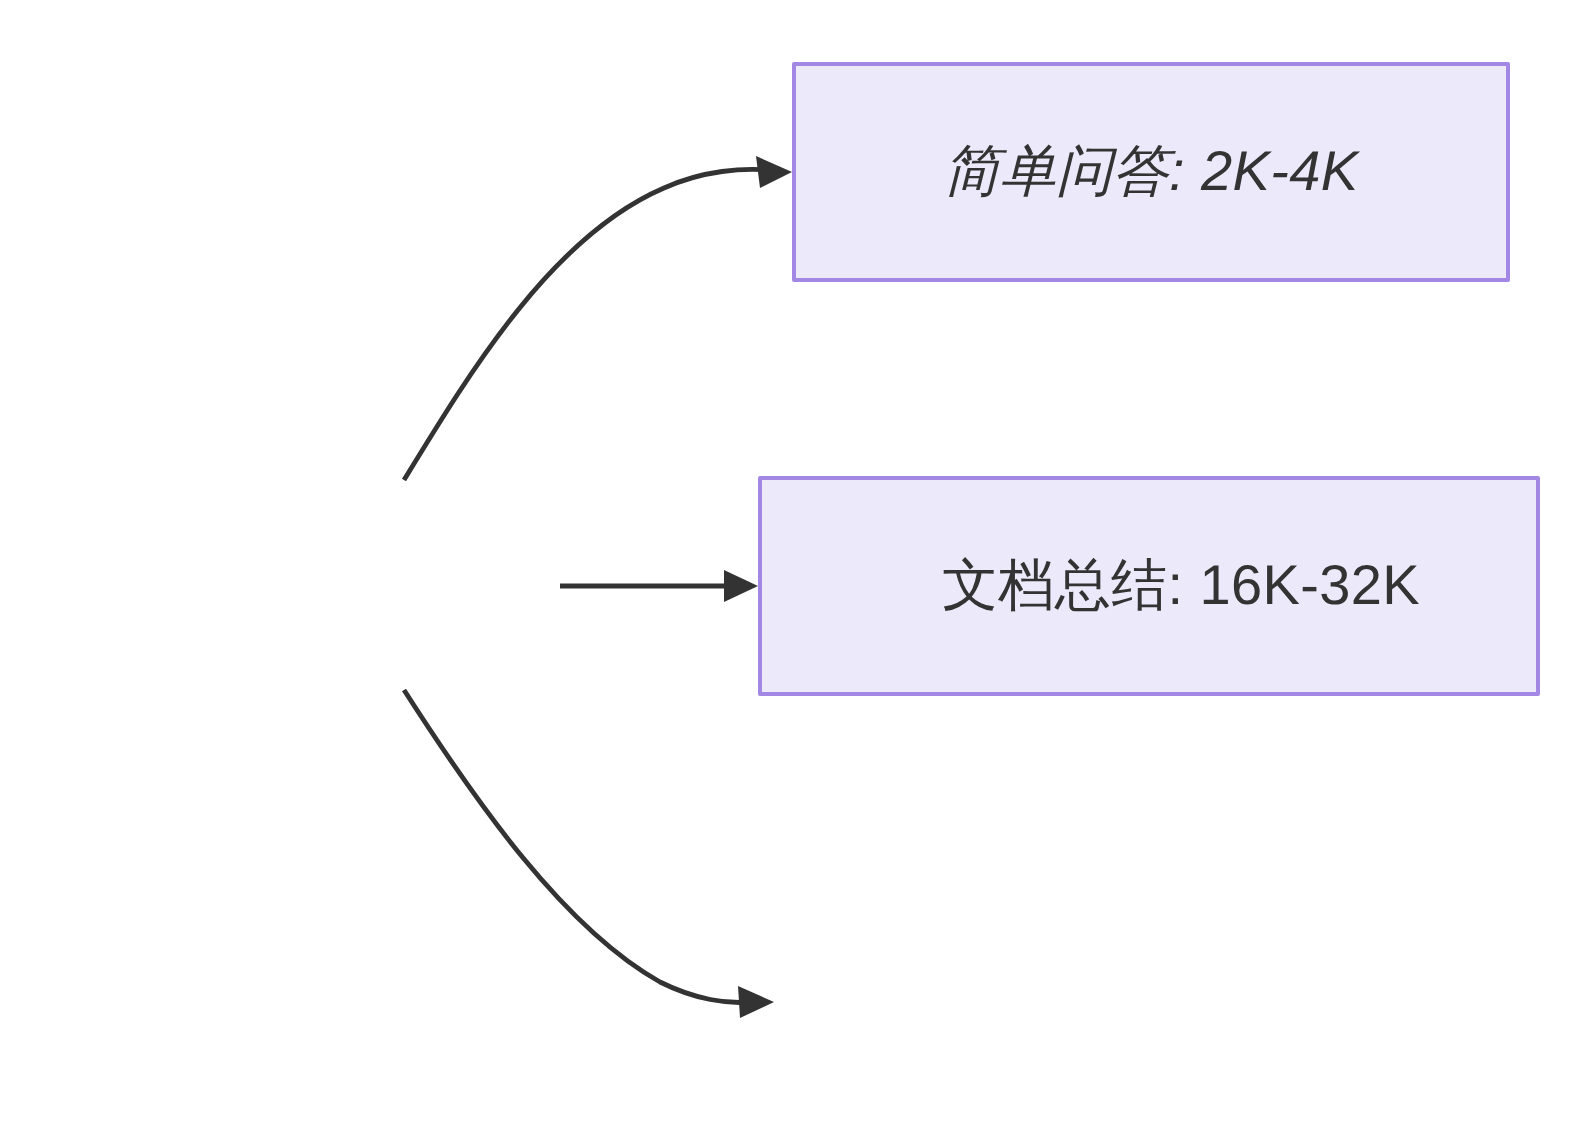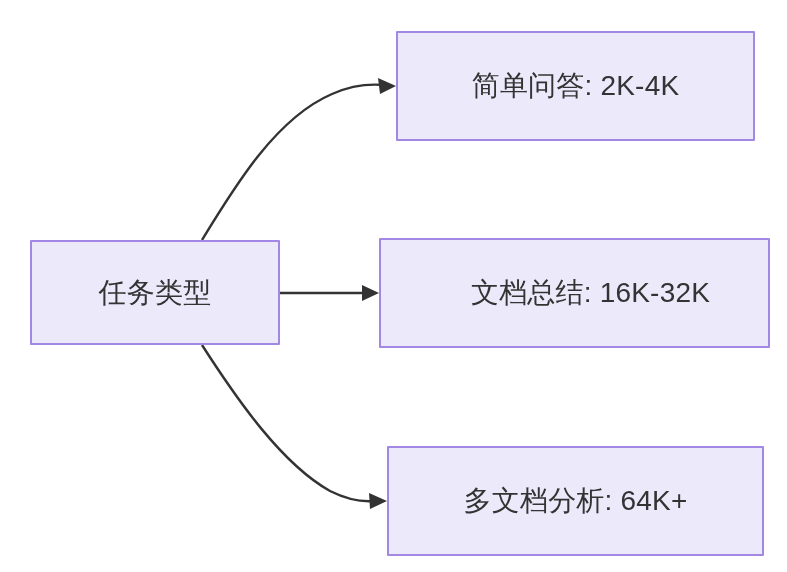--- a/index.html
+++ b/index.html
@@ -50,20 +50,21 @@
     top: 240px;
     width: 250px;
     height: 105px;
   }
   
   #node-simple-qa {
     left: 396px;
     top: 31px;
     width: 359px;
     height: 110px;
+    font-style: italic;
   }
   #node-doc-summary {
     left: 379px;
     top: 238px;
     width: 391px;
     height: 110px;
     padding-left: 32px;
   }
   #node-multi-doc {
     left: 387px;
@@ -96,29 +97,23 @@
       <path class="edge-path" d="M 280 293 L 366 293"></path>
       <polygon class="edge-arrowhead" points="379,293 362,285 362,301"></polygon>
     </g>
 
     <g>
       <path class="edge-path" d="M 202 345 C 238 401, 282 464, 330 491 C 348 500, 364 502, 375 501"></path>
       <polygon class="edge-arrowhead" points="387,501 369,493 370,509"></polygon>
     </g>
   </svg>
 
-  <div class="node" id="node-source">
-    <span class="node-label">任务类型</span>
-  </div>
 
   <div class="node" id="node-simple-qa">
     <span class="node-label">简单问答: 2K-4K</span>
   </div>
 
   <div class="node" id="node-doc-summary">
     <span class="node-label">文档总结: 16K-32K</span>
   </div>
 
-  <div class="node" id="node-multi-doc">
-    <span class="node-label">多文档分析: 64K+</span>
-  </div>
 
 </div>
 
 </body></html>

